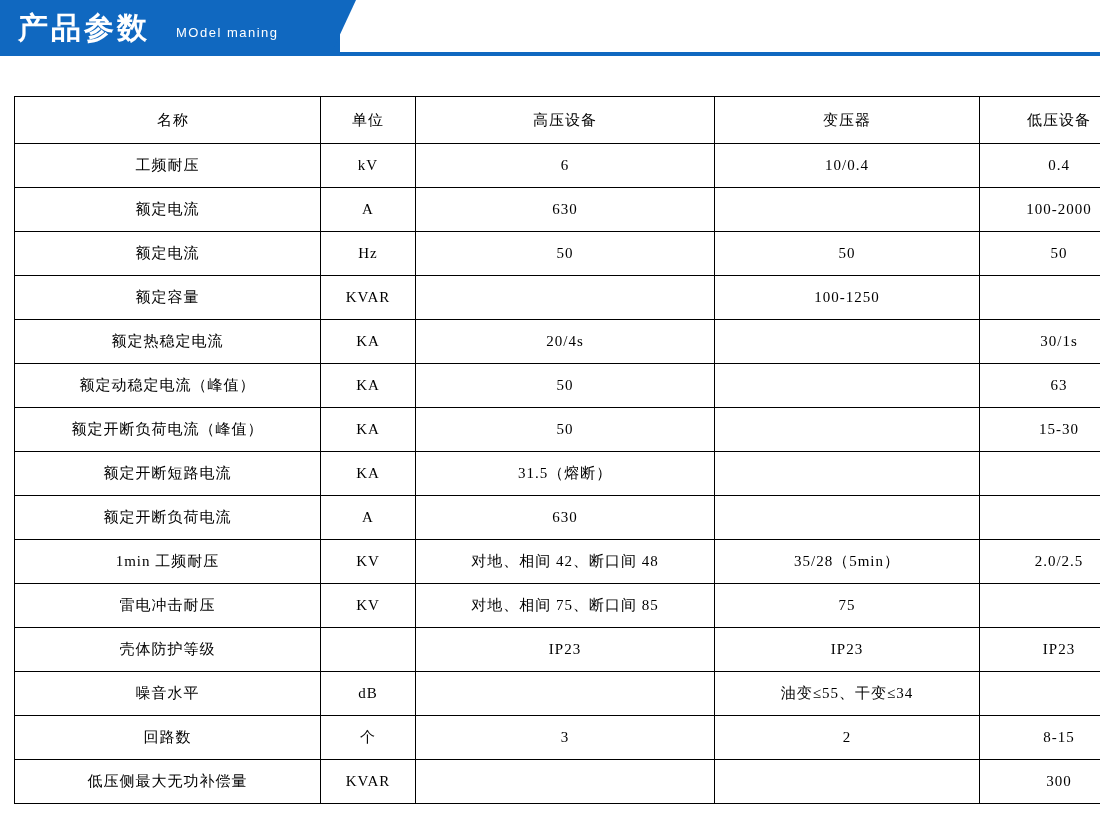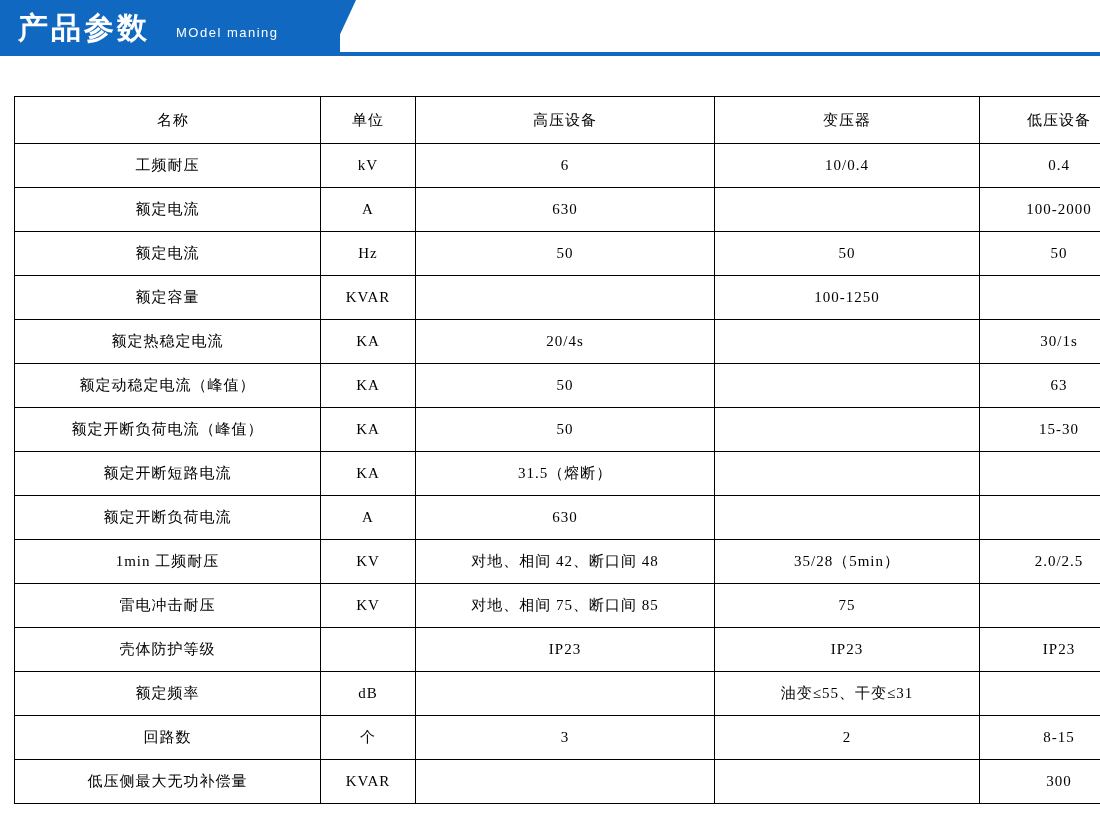--- a/index.html
+++ b/index.html
@@ -201,24 +201,24 @@
         <td class="c4"></td>
       </tr>
       <tr>
         <td class="c0">壳体防护等级</td>
         <td class="c1"></td>
         <td class="c2">IP23</td>
         <td class="c3">IP23</td>
         <td class="c4">IP23</td>
       </tr>
       <tr>
-        <td class="c0">额定频率</td>
+        <td class="c0">噪音水平</td>
         <td class="c1">dB</td>
         <td class="c2"></td>
-        <td class="c3">油变≤55、干变≤31</td>
+        <td class="c3">油变≤55、干变≤34</td>
         <td class="c4"></td>
       </tr>
       <tr>
         <td class="c0">回路数</td>
         <td class="c1">个</td>
         <td class="c2">3</td>
         <td class="c3">2</td>
         <td class="c4">8-15</td>
       </tr>
       <tr>

